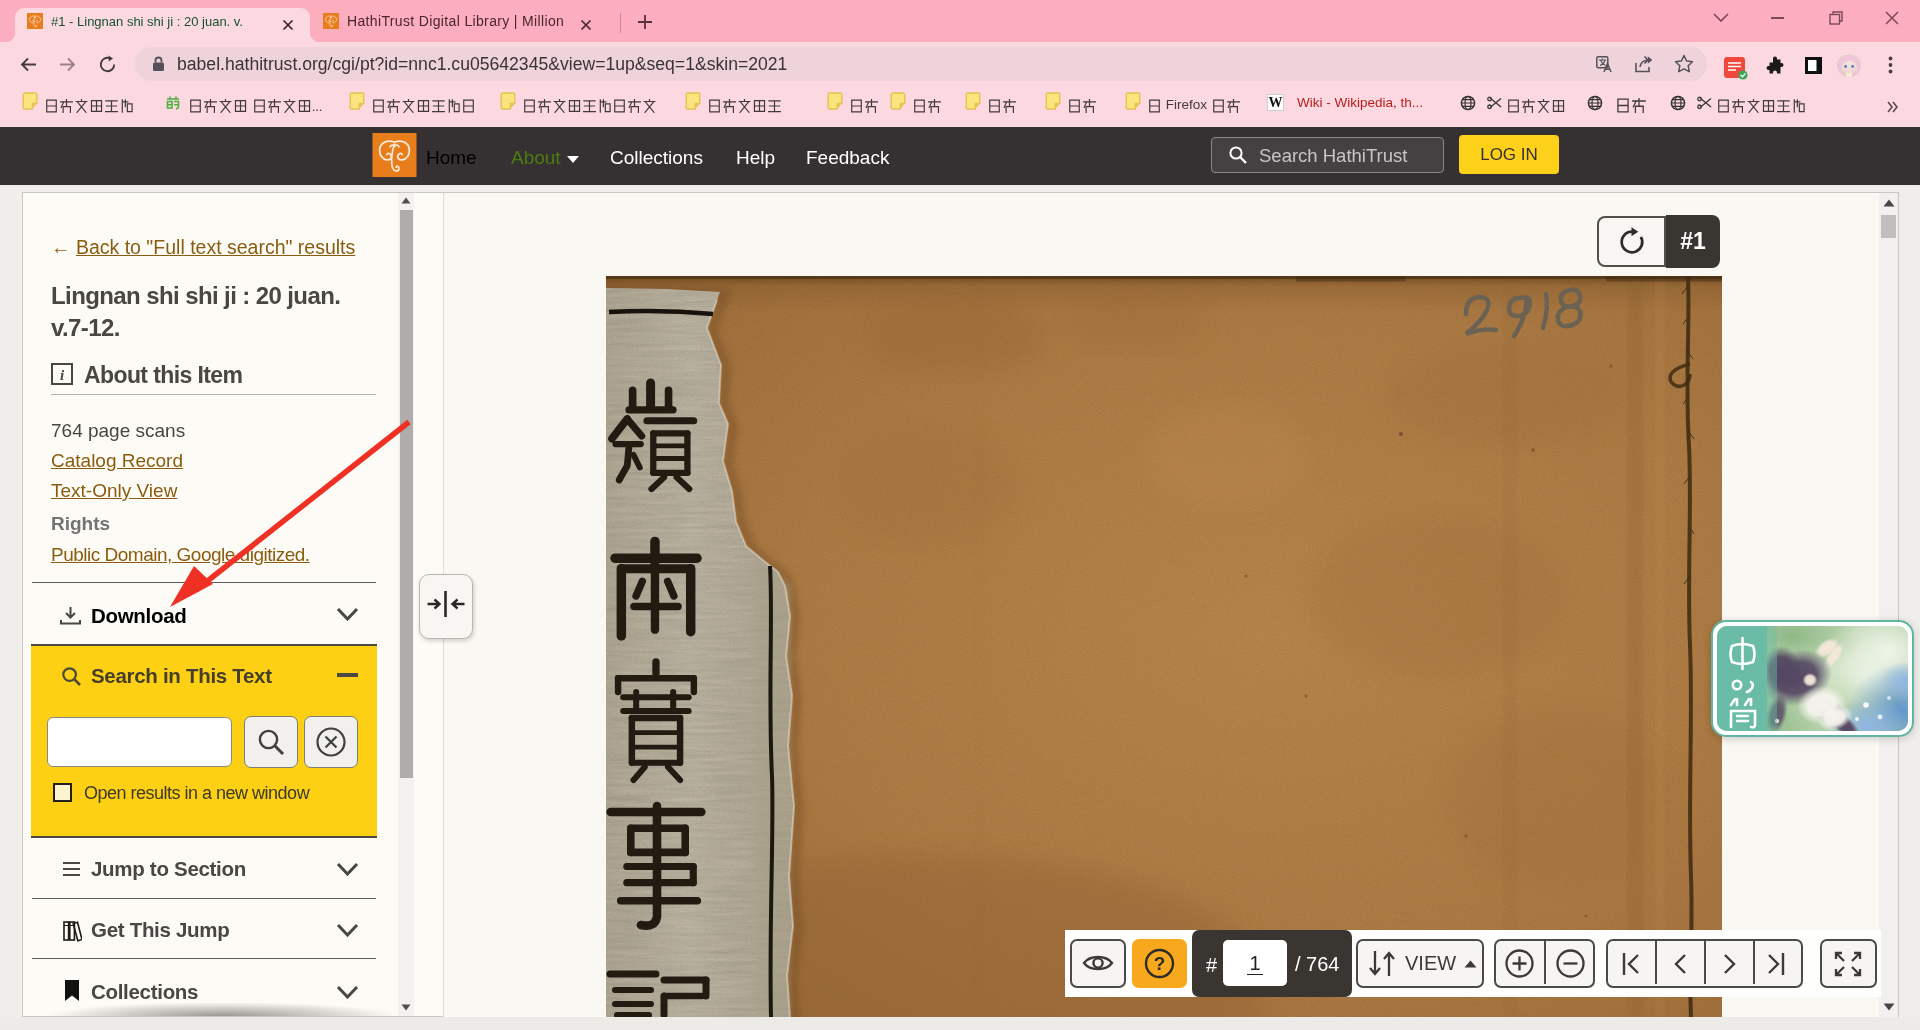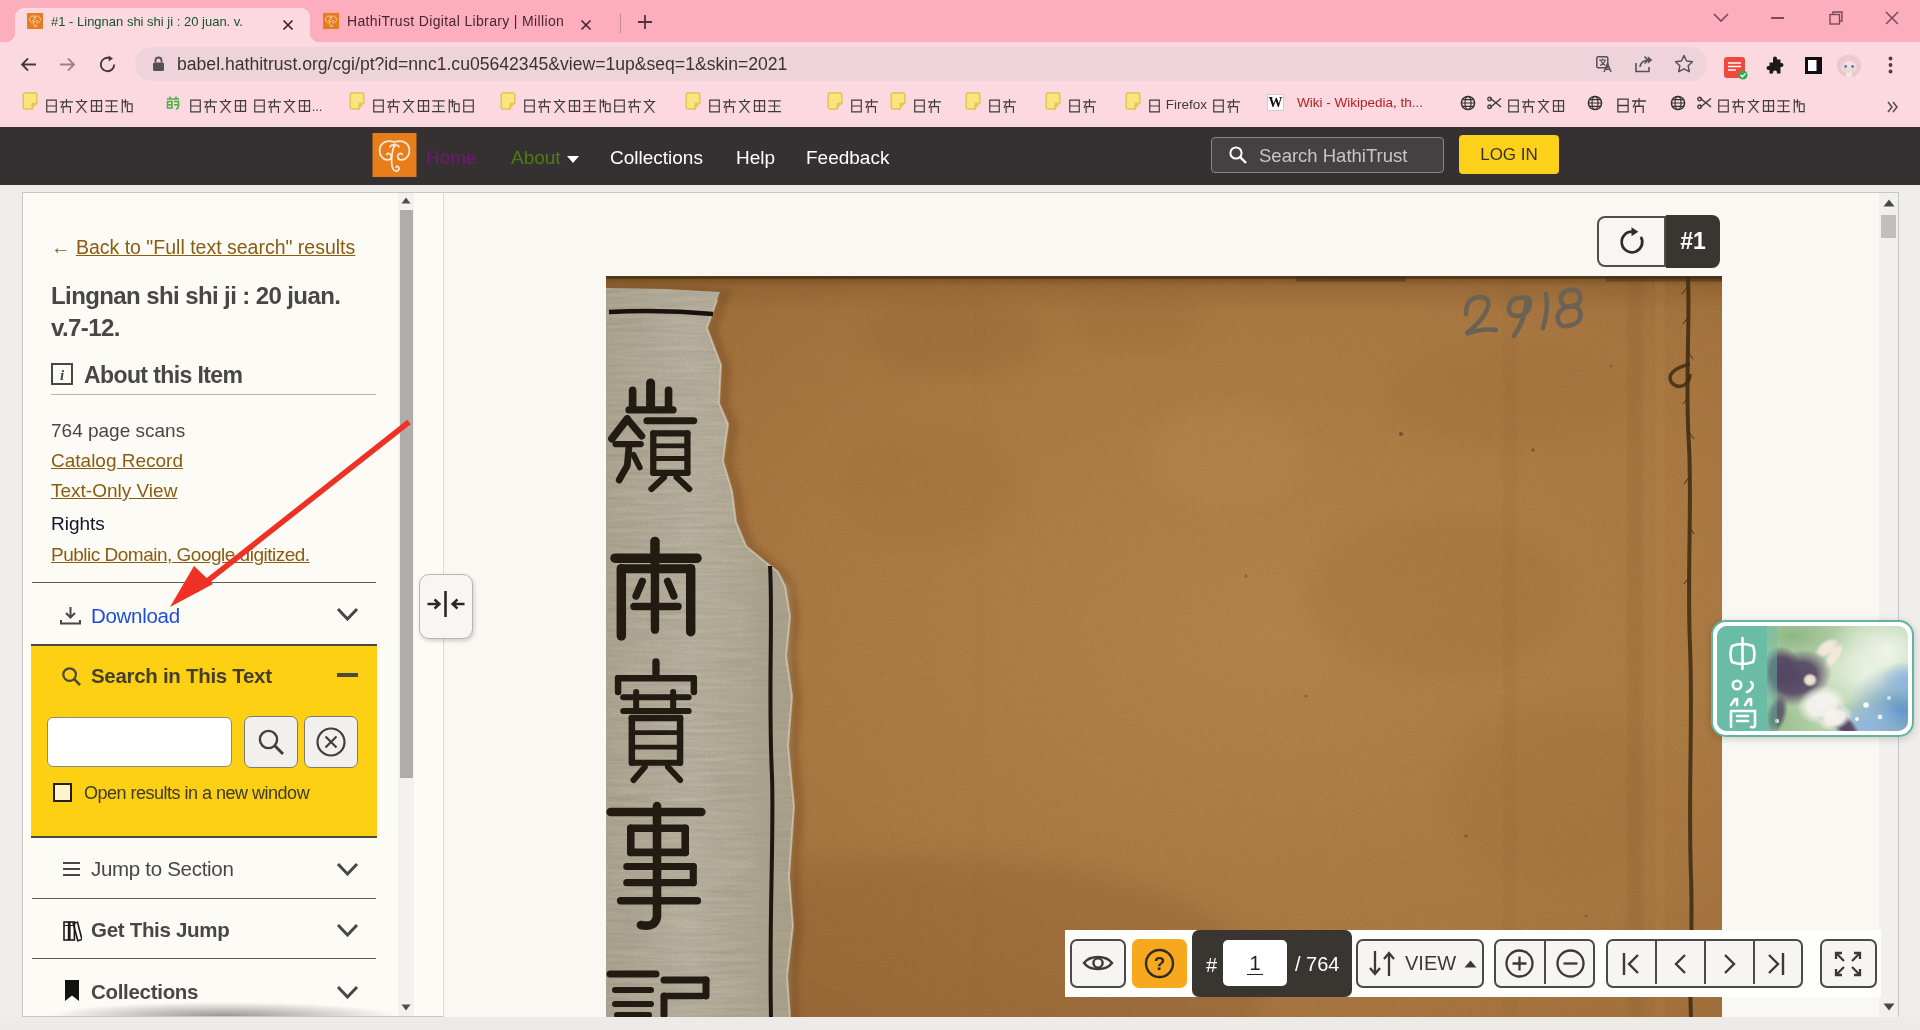--- a/index.html
+++ b/index.html
@@ -284,21 +284,21 @@
 <svg class="abs" style="left:372px;top:133px" width="45" height="44" viewBox="0 0 40 40">
     <rect width="40" height="40" fill="#e87d1c"></rect>
     <g fill="none" stroke="#f8e8d8" stroke-width="1.6" stroke-linecap="round">
       <path d="M19.5,8 C13,6 7,9 6.5,15 C6,20 9,24 13,24.5 C16,24.8 17.5,23 17,20.5 C16.5,18.5 14,18 13,19.5"></path>
       <path d="M20.5,8 C27,6 33,9 33.5,15 C34,20 31,24 27,24.5 C24,24.8 22.5,23 23,20.5 C23.5,18.5 26,18 27,19.5"></path>
       <path d="M20,10 C18,16 17,22 17.5,28 C17.8,32 19,34 21,34.5 C23,35 24.5,33.5 24,31.5 C23.6,30 22,29.8 21.5,31"></path>
       <path d="M16,12.5 C17,11 19,10.5 20,12"></path>
       <path d="M24,12.5 C23,11 21,10.5 20,12"></path>
     </g>
   </svg>
-<div class="abs" style="left:426px;top:147px;font-size:19px;color:#701a75">Home</div>
+<div class="abs" style="left:426px;top:147px;font-size:19px;color:#000000">Home</div>
 <div class="abs" style="left:511px;top:147px;font-size:19px;color:#4d7c0f">About</div>
 <div class="abs" style="left:610px;top:147px;font-size:19px;color:#fff">Collections</div>
 <div class="abs" style="left:736px;top:147px;font-size:19px;color:#fff">Help</div>
 <div class="abs" style="left:806px;top:147px;font-size:19px;color:#fff">Feedback</div>
 <svg class="abs" style="left:566px;top:155px" width="14" height="9" viewBox="0 0 14 9">
     <path d="M1,1 L7,8 L13,1 Z" fill="#fff"></path>
   </svg>
 <div class="abs" style="left:1211px;top:137px;width:233px;height:36px;background:#454142;border:1px solid #8a8687;border-radius:4px"></div>
 <svg class="abs" style="left:1228px;top:145px" width="20" height="20" viewBox="0 0 20 20">
     <circle cx="8" cy="8" r="5.6" fill="none" stroke="#fff" stroke-width="2"></circle>
@@ -322,28 +322,28 @@
 <div class="abs" style="left:51px;top:280px;width:330px;font-size:24px;line-height:32px;font-weight:bold;color:#494644;letter-spacing:-0.6px">Lingnan shi shi ji : 20 juan. v.7-12.</div>
 <svg class="abs" style="left:51px;top:363px" width="22" height="22" viewBox="0 0 22 22">
     <rect x="1" y="1" width="20" height="20" fill="none" stroke="#494644" stroke-width="2"></rect>
     <text x="11" y="16.5" text-anchor="middle" font-family="Liberation Serif" font-style="italic" font-weight="bold" font-size="15" fill="#494644">i</text>
   </svg>
 <div class="abs" style="left:84px;top:362px;font-size:23px;font-weight:bold;letter-spacing:-0.6px;color:#494644">About this Item</div>
 <div class="abs" style="left:51px;top:394px;width:325px;height:1px;background:#b9b6b1"></div>
 <div class="abs" style="left:51px;top:420px;font-size:19px;color:#494644">764 page scans</div>
 <div class="abs" style="left:51px;top:450px;font-size:19px;color:#8a5c10;text-decoration:underline">Catalog Record</div>
 <div class="abs" style="left:51px;top:480px;font-size:19px;color:#8a5c10;text-decoration:underline">Text-Only View</div>
-<div class="abs" style="left:51px;top:513px;font-size:19px;font-weight:normal;color:#0f172a">Rights</div>
+<div class="abs" style="left:51px;top:513px;font-size:19px;font-weight:bold;color:#737373">Rights</div>
 <div class="abs" style="left:51px;top:544px;font-size:19px;letter-spacing:-0.5px;color:#8a5c10;text-decoration:underline">Public Domain, Google digitized.</div>
 <div class="abs" style="left:32px;top:582px;width:344px;height:1px;background:#5f5c58"></div>
 <svg class="abs" style="left:59px;top:606px" width="23" height="20" viewBox="0 0 23 20">
 <path d="M11.5,1 V11 M7,7 L11.5,11.5 L16,7" fill="none" stroke="#494644" stroke-width="2"></path>
 <path d="M2,14 V17.5 H21 V14" fill="none" stroke="#494644" stroke-width="2"></path>
   </svg>
-<div class="abs" style="left:91px;top:604px;font-size:20.5px;font-weight:normal;letter-spacing:-0.3px;color:#1d4ed8">Download</div>
+<div class="abs" style="left:91px;top:604px;font-size:20.5px;font-weight:bold;letter-spacing:-0.3px;color:#000000">Download</div>
 <svg class="abs" style="left:336px;top:607px" width="23" height="14" viewBox="0 0 23 14">
     <path d="M2,2 L11.5,12 L21,2" fill="none" stroke="#494644" stroke-width="3"></path>
   </svg>
 <div class="abs" style="left:31px;top:644px;width:346px;height:194px;background:#fdd014;border-top:2px solid #4a4a42;border-bottom:2px solid #4a4a42"></div>
 <svg class="abs" style="left:61px;top:666px" width="21" height="21" viewBox="0 0 21 21">
     <circle cx="8.6" cy="8.6" r="6.3" fill="none" stroke="#4a4a3a" stroke-width="2.2"></circle>
     <path d="M13.2,13.2 L19,19" stroke="#4a4a3a" stroke-width="2.6"></path>
   </svg>
 <div class="abs" style="left:91px;top:664px;font-size:20.5px;font-weight:bold;letter-spacing:-0.3px;color:#453f2a">Search in This Text</div>
 <div class="abs" style="left:337px;top:673px;width:21px;height:3.5px;background:#4a4a42"></div>
@@ -356,21 +356,21 @@
 <div class="abs" style="left:304px;top:716px;width:54px;height:52px;background:#f2f0ec;border:1.5px solid #7c7c74;border-radius:7px"></div>
 <svg class="abs" style="left:311px;top:722px" width="40" height="40" viewBox="0 0 40 40">
     <circle cx="20" cy="20" r="13.5" fill="none" stroke="#3f3f3f" stroke-width="2.2"></circle>
     <path d="M14.5,14.5 L25.5,25.5 M25.5,14.5 L14.5,25.5" stroke="#3f3f3f" stroke-width="2.2"></path>
   </svg>
 <div class="abs" style="left:53px;top:783px;width:19px;height:19px;background:#fdf3cd;border:2.5px solid #22201c"></div>
 <div class="abs" style="left:84px;top:783px;font-size:18px;letter-spacing:-0.5px;color:#3c3a28">Open results in a new window</div>
 <svg class="abs" style="left:63px;top:861px" width="17" height="16" viewBox="0 0 17 16">
     <path d="M0,2 H17 M0,8 H17 M0,14 H17" stroke="#494644" stroke-width="2"></path>
   </svg>
-<div class="abs" style="left:91px;top:857px;font-size:20.5px;font-weight:normal;letter-spacing:-0.3px;color:#494644">Jump to Section</div>
+<div class="abs" style="left:91px;top:857px;font-size:20.5px;font-weight:bold;letter-spacing:-0.3px;color:#494644">Jump to Section</div>
 <svg class="abs" style="left:336px;top:862px" width="23" height="14" viewBox="0 0 23 14">
     <path d="M2,2 L11.5,12 L21,2" fill="none" stroke="#494644" stroke-width="3"></path>
   </svg>
 <div class="abs" style="left:32px;top:898px;width:344px;height:1px;background:#5f5c58"></div>
 <svg class="abs" style="left:63px;top:919px" width="19" height="23" viewBox="0 0 19 23">
 <rect x="1" y="3" width="4.6" height="18" fill="none" stroke="#1d1b18" stroke-width="1.6"></rect>
 <rect x="6.8" y="3" width="4.6" height="18" fill="none" stroke="#1d1b18" stroke-width="1.6"></rect>
 <path d="M12.2,4.5 L16.5,3.3 L21,20.5 L16.8,21.7 Z" transform="translate(-2,0)" fill="none" stroke="#1d1b18" stroke-width="1.6"></path>
 <path d="M1,6.5 H5.6 M6.8,6.5 H11.4" stroke="#1d1b18" stroke-width="1.2"></path>
   </svg>

